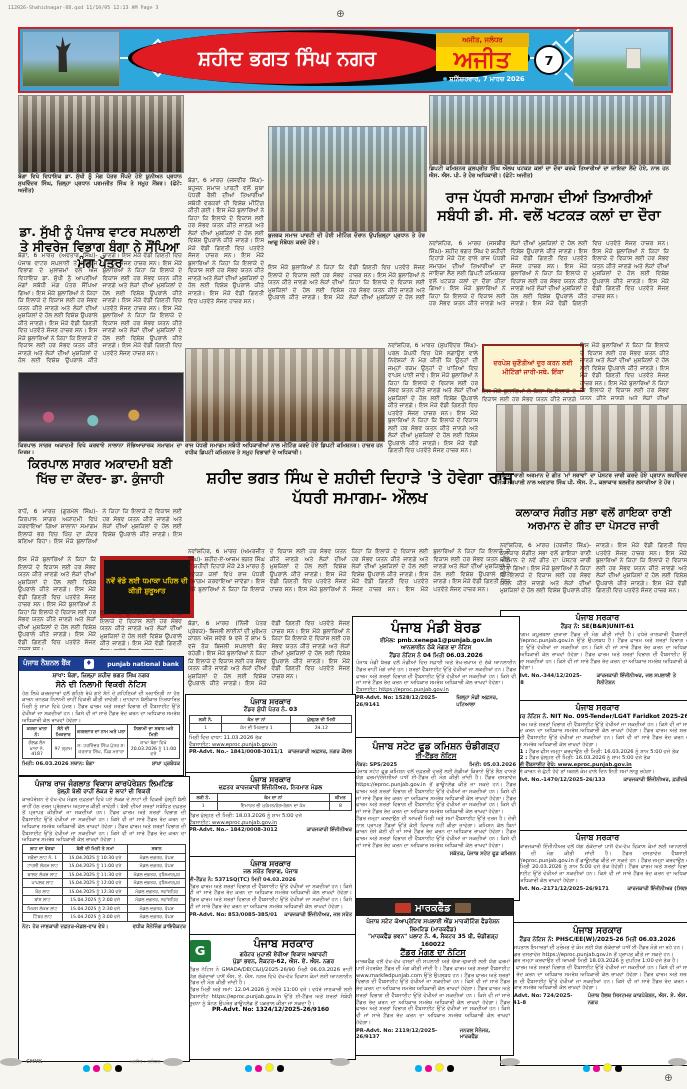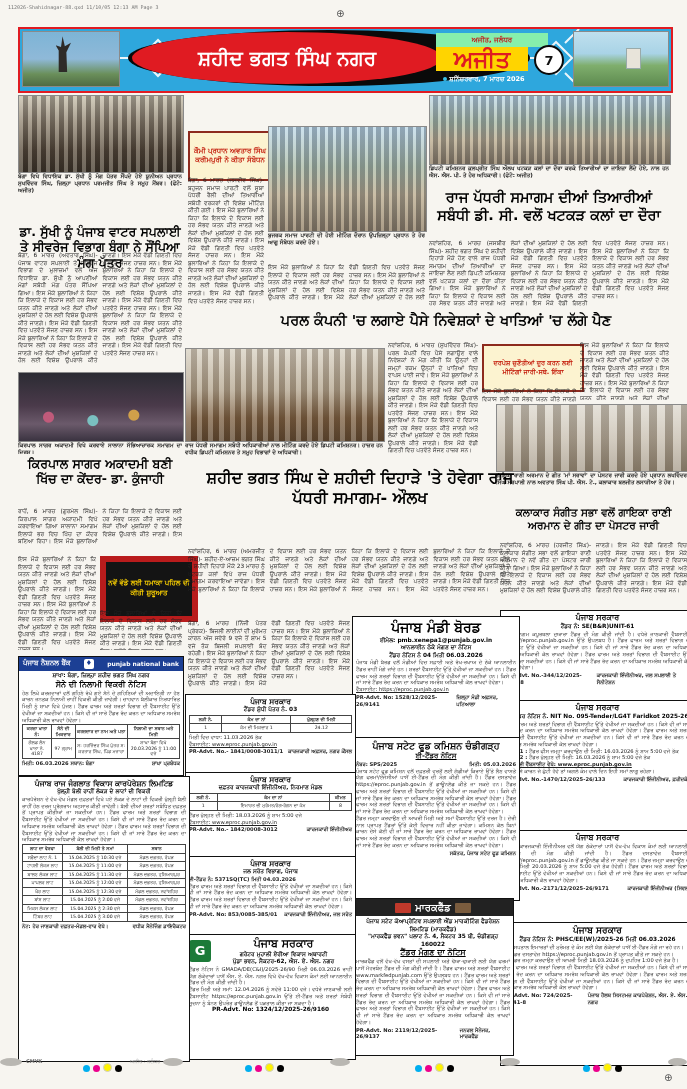--- a/index.html
+++ b/index.html
@@ -34,21 +34,21 @@
   .statue-shape{position:absolute;left:34%;top:8%;width:16%;height:66%;background:#2e2b28;
                 clip-path:polygon(20% 100%,20% 40%,0 25%,35% 30%,45% 0,60% 28%,100% 18%,70% 45%,75% 100%);}
   .bench{position:absolute;left:55%;top:30%;width:14%;height:34%;background:#e8e4da;border:1px solid #9aa;}
   
   #masthead{background:#2ea7dd;border:2px solid #e01b22;}
   .oval{border-radius:50%;}
   
   .box-note{background:#fcf3d0;border:2px solid #8d2a1e;color:#c21807;font-weight:700;text-align:center;
             display:flex;align-items:center;justify-content:center;padding:2px;font-size:7px;line-height:1.35;}
   .box-black{background:#141414;color:#ffd400;font-weight:700;text-align:center;display:flex;align-items:center;
-             justify-content:center;padding:2px;font-size:7px;line-height:1.4;border:6px solid #b91c1c;}
+             justify-content:center;padding:2px;font-size:7px;line-height:1.4;border:4px solid #b91c1c;}
   
   .adbox{border:1.5px solid #111;background:#fff;overflow:hidden;padding:2px 3px;font-size:5.2px;line-height:1.3;color:#222;}
   .adbox .t{font-weight:700;text-align:center;font-size:9px;line-height:1.25;color:#000;}
   .adbox .s{font-weight:700;text-align:center;font-size:5.8px;color:#000;}
   .adbox .u{text-decoration:underline;}
   .adbox .b{text-align:justify;}
   .adbox table{width:100%;border-collapse:collapse;font-size:4.6px;margin:1px 0;}
   .adbox td,.adbox th{border:0.5px solid #444;padding:1px;text-align:center;line-height:1.2;}
   .ftr{display:flex;justify-content:space-between;font-weight:700;margin-top:1px;font-size:5.2px;}
   .pr{font-weight:700;}
@@ -89,21 +89,21 @@
     <div class="abs photo ph-statue" style="left:2px;top:2px;width:96px;height:54px;">
       <div class="statue-shape"></div>
     </div>
     <div class="abs photo ph-park" style="left:553px;top:2px;width:94px;height:54px;">
       <div class="bench"></div>
     </div>
     <div class="abs oval" style="left:108px;top:1px;width:402px;height:56px;background:#0a0a0a;"></div>
     <div class="abs oval" style="left:112px;top:3px;width:310px;height:52px;background:#e01b22;display:flex;align-items:center;justify-content:center;">
       <span style="color:#fff;font-weight:700;font-size:20px;white-space:nowrap;">ਸ਼ਹੀਦ ਭਗਤ ਸਿੰਘ ਨਗਰ</span>
     </div>
-    <div class="abs" style="left:416px;top:4px;width:112px;height:14px;background:#86efac;color:#c41016;font-weight:700;font-size:7px;
+    <div class="abs" style="left:416px;top:4px;width:93px;height:14px;background:#eab308;color:#c41016;font-weight:700;font-size:7px;
          display:flex;align-items:center;justify-content:center;">ਅਜੀਤ, ਜਲੰਧਰ</div>
     <div class="abs" style="left:416px;top:18px;width:92px;height:24px;background:#ffd400;display:flex;align-items:center;justify-content:center;">
       <span style="color:#e01b22;font-weight:700;font-size:23px;">ਅਜੀਤ</span>
     </div>
     <div class="abs" style="left:412px;top:44px;width:104px;height:12px;color:#fff;font-weight:700;font-size:6.5px;
          display:flex;align-items:center;justify-content:center;gap:2px;">
       <span style="width:4px;height:4px;border-radius:50%;background:#39c1e8;display:inline-block;"></span>
       <span>ਸ਼ਨਿੱਚਰਵਾਰ, 7 ਮਾਰਚ 2026</span>
     </div>
     <div class="abs" style="left:514px;top:16px;width:26px;height:26px;border-radius:50%;background:#fff;border:2px solid #0a0a0a;
@@ -111,40 +111,38 @@
   </div>
 
   <div class="abs photo ph-crowd" style="left:18px;top:95px;width:164px;height:76px;"></div>
   <div class="abs cap" style="left:18px;top:173px;width:164px;height:25px;">ਬੰਗਾ ਵਿਖੇ ਵਿਧਾਇਕ ਡਾ. ਸੁੱਖੀ ਨੂੰ ਮੰਗ ਪੱਤਰ ਸੌਂਪਦੇ ਹੋਏ ਯੂਨੀਅਨ ਪ੍ਰਧਾਨ ਸੁਖਵਿੰਦਰ ਸਿੰਘ, ਜ਼ਿਲ੍ਹਾ ਪ੍ਰਧਾਨ ਪਰਮਜੀਤ ਸਿੰਘ ਤੇ ਸਮੂਹ ਮੈਂਬਰ।  (ਫੋਟੋ: ਅਜੀਤ)</div>
   <div class="abs hd" style="left:18px;top:200px;width:164px;height:48px;font-size:12.5px;margin-top:24px;">ਡਾ. ਸੁੱਖੀ ਨੂੰ ਪੰਜਾਬ ਵਾਟਰ ਸਪਲਾਈ ਤੇ ਸੀਵਰੇਜ ਵਿਭਾਗ ਬੰਗਾ ਨੇ ਸੌਂਪਿਆ ਮੰਗ ਪੱਤਰ</div>
   <div class="abs jt c2" style="left:18px;top:252px;width:164px;height:116px;">
     <span>ਬੰਗਾ, 6 ਮਾਰਚ (ਅਵਤਾਰ ਸਿੰਘ)- ਪੰਜਾਬ ਵਾਟਰ ਸਪਲਾਈ ਤੇ ਸੀਵਰੇਜ ਵਿਭਾਗ ਦੇ ਮੁਲਾਜ਼ਮਾਂ ਵਲੋਂ ਅੱਜ ਵਿਧਾਇਕ ਡਾ. ਸੁੱਖੀ ਨੂੰ ਆਪਣੀਆਂ ਮੰਗਾਂ ਸਬੰਧੀ ਮੰਗ ਪੱਤਰ ਸੌਂਪਿਆ ਗਿਆ।</span>
     <span>ਇਸ ਮੌਕੇ ਬੁਲਾਰਿਆਂ ਨੇ ਕਿਹਾ ਕਿ ਇਲਾਕੇ ਦੇ ਵਿਕਾਸ ਲਈ ਹਰ ਸੰਭਵ ਯਤਨ ਕੀਤੇ ਜਾਣਗੇ ਅਤੇ ਲੋਕਾਂ ਦੀਆਂ ਮੁਸ਼ਕਿਲਾਂ ਦੇ ਹੱਲ ਲਈ ਵਿਸ਼ੇਸ਼ ਉਪਰਾਲੇ ਕੀਤੇ ਜਾਣਗੇ। ਇਸ ਮੌਕੇ ਵੱਡੀ ਗਿਣਤੀ ਵਿਚ ਪਤਵੰਤੇ ਸੱਜਣ ਹਾਜ਼ਰ ਸਨ। ਇਸ ਮੌਕੇ ਬੁਲਾਰਿਆਂ ਨੇ ਕਿਹਾ ਕਿ ਇਲਾਕੇ ਦੇ ਵਿਕਾਸ ਲਈ ਹਰ ਸੰਭਵ ਯਤਨ ਕੀਤੇ ਜਾਣਗੇ ਅਤੇ ਲੋਕਾਂ ਦੀਆਂ ਮੁਸ਼ਕਿਲਾਂ ਦੇ ਹੱਲ ਲਈ ਵਿਸ਼ੇਸ਼ ਉਪਰਾਲੇ ਕੀਤੇ ਜਾਣਗੇ। ਇਸ ਮੌਕੇ ਵੱਡੀ ਗਿਣਤੀ ਵਿਚ ਪਤਵੰਤੇ ਸੱਜਣ ਹਾਜ਼ਰ ਸਨ। ਇਸ ਮੌਕੇ ਬੁਲਾਰਿਆਂ ਨੇ ਕਿਹਾ ਕਿ ਇਲਾਕੇ ਦੇ ਵਿਕਾਸ ਲਈ ਹਰ ਸੰਭਵ ਯਤਨ ਕੀਤੇ ਜਾਣਗੇ ਅਤੇ ਲੋਕਾਂ ਦੀਆਂ ਮੁਸ਼ਕਿਲਾਂ ਦੇ ਹੱਲ ਲਈ ਵਿਸ਼ੇਸ਼ ਉਪਰਾਲੇ ਕੀਤੇ ਜਾਣਗੇ। ਇਸ ਮੌਕੇ ਵੱਡੀ ਗਿਣਤੀ ਵਿਚ ਪਤਵੰਤੇ ਸੱਜਣ ਹਾਜ਼ਰ ਸਨ। ਇਸ ਮੌਕੇ ਬੁਲਾਰਿਆਂ ਨੇ ਕਿਹਾ ਕਿ ਇਲਾਕੇ ਦੇ ਵਿਕਾਸ ਲਈ ਹਰ ਸੰਭਵ ਯਤਨ ਕੀਤੇ ਜਾਣਗੇ ਅਤੇ ਲੋਕਾਂ ਦੀਆਂ ਮੁਸ਼ਕਿਲਾਂ ਦੇ ਹੱਲ ਲਈ ਵਿਸ਼ੇਸ਼ ਉਪਰਾਲੇ ਕੀਤੇ ਜਾਣਗੇ। ਇਸ ਮੌਕੇ ਵੱਡੀ ਗਿਣਤੀ ਵਿਚ ਪਤਵੰਤੇ ਸੱਜਣ ਹਾਜ਼ਰ ਸਨ।</span>
   </div>
 
-  <div class="abs box-note" style="left:188px;top:131px;width:76px;height:42px;">ਕੌਮੀ ਪ੍ਰਧਾਨ ਅਵਤਾਰ ਸਿੰਘ ਕਰੀਮਪੁਰੀ ਨੇ ਕੀਤਾ ਸੰਬੋਧਨ</div>
   <div class="abs photo ph-walk" style="left:268px;top:126px;width:157px;height:104px;"></div>
   <div class="abs cap" style="left:268px;top:232px;width:157px;height:30px;">ਬੁਜਰਕ ਸਮਾਜ ਪਾਰਟੀ ਦੀ ਹੋਈ ਮੀਟਿੰਗ ਦੌਰਾਨ ਉਪਜ਼ਿਲ੍ਹਾ ਪ੍ਰਧਾਨ ਤੇ ਹੋਰ ਆਗੂ ਸੰਬੋਧਨ ਕਰਦੇ ਹੋਏ।</div>
   <div class="abs jt" style="left:188px;top:177px;width:76px;height:132px;">
     <span>ਬੰਗਾ, 6 ਮਾਰਚ (ਜਸਵੀਰ ਸਿੰਘ)- ਬਹੁਜਨ ਸਮਾਜ ਪਾਰਟੀ ਵਲੋਂ ਸੂਬਾ ਪੱਧਰੀ ਰੈਲੀ ਦੀਆਂ ਤਿਆਰੀਆਂ ਸਬੰਧੀ ਵਰਕਰਾਂ ਦੀ ਵਿਸ਼ੇਸ਼ ਮੀਟਿੰਗ ਕੀਤੀ ਗਈ।</span>
     <span>ਇਸ ਮੌਕੇ ਬੁਲਾਰਿਆਂ ਨੇ ਕਿਹਾ ਕਿ ਇਲਾਕੇ ਦੇ ਵਿਕਾਸ ਲਈ ਹਰ ਸੰਭਵ ਯਤਨ ਕੀਤੇ ਜਾਣਗੇ ਅਤੇ ਲੋਕਾਂ ਦੀਆਂ ਮੁਸ਼ਕਿਲਾਂ ਦੇ ਹੱਲ ਲਈ ਵਿਸ਼ੇਸ਼ ਉਪਰਾਲੇ ਕੀਤੇ ਜਾਣਗੇ। ਇਸ ਮੌਕੇ ਵੱਡੀ ਗਿਣਤੀ ਵਿਚ ਪਤਵੰਤੇ ਸੱਜਣ ਹਾਜ਼ਰ ਸਨ। ਇਸ ਮੌਕੇ ਬੁਲਾਰਿਆਂ ਨੇ ਕਿਹਾ ਕਿ ਇਲਾਕੇ ਦੇ ਵਿਕਾਸ ਲਈ ਹਰ ਸੰਭਵ ਯਤਨ ਕੀਤੇ ਜਾਣਗੇ ਅਤੇ ਲੋਕਾਂ ਦੀਆਂ ਮੁਸ਼ਕਿਲਾਂ ਦੇ ਹੱਲ ਲਈ ਵਿਸ਼ੇਸ਼ ਉਪਰਾਲੇ ਕੀਤੇ ਜਾਣਗੇ। ਇਸ ਮੌਕੇ ਵੱਡੀ ਗਿਣਤੀ ਵਿਚ ਪਤਵੰਤੇ ਸੱਜਣ ਹਾਜ਼ਰ ਸਨ।</span>
   </div>
   <div class="abs jt c2" style="left:268px;top:264px;width:157px;height:45px;">
     <span>ਇਸ ਮੌਕੇ ਬੁਲਾਰਿਆਂ ਨੇ ਕਿਹਾ ਕਿ ਇਲਾਕੇ ਦੇ ਵਿਕਾਸ ਲਈ ਹਰ ਸੰਭਵ ਯਤਨ ਕੀਤੇ ਜਾਣਗੇ ਅਤੇ ਲੋਕਾਂ ਦੀਆਂ ਮੁਸ਼ਕਿਲਾਂ ਦੇ ਹੱਲ ਲਈ ਵਿਸ਼ੇਸ਼ ਉਪਰਾਲੇ ਕੀਤੇ ਜਾਣਗੇ। ਇਸ ਮੌਕੇ ਵੱਡੀ ਗਿਣਤੀ ਵਿਚ ਪਤਵੰਤੇ ਸੱਜਣ ਹਾਜ਼ਰ ਸਨ। ਇਸ ਮੌਕੇ ਬੁਲਾਰਿਆਂ ਨੇ ਕਿਹਾ ਕਿ ਇਲਾਕੇ ਦੇ ਵਿਕਾਸ ਲਈ ਹਰ ਸੰਭਵ ਯਤਨ ਕੀਤੇ ਜਾਣਗੇ ਅਤੇ ਲੋਕਾਂ ਦੀਆਂ ਮੁਸ਼ਕਿਲਾਂ ਦੇ ਹੱਲ ਲਈ ਵਿਸ਼ੇਸ਼ ਉਪਰਾਲੇ ਕੀਤੇ ਜਾਣਗੇ। ਇਸ ਮੌਕੇ ਵੱਡੀ ਗਿਣਤੀ ਵਿਚ ਪਤਵੰਤੇ ਸੱਜਣ ਹਾਜ਼ਰ ਸਨ।</span>
   </div>
 
   <div class="abs photo ph-walk" style="left:429px;top:95px;width:240px;height:68px;"></div>
   <div class="abs cap" style="left:429px;top:165px;width:240px;height:21px;">ਡਿਪਟੀ ਕਮਿਸ਼ਨਰ ਕੁਲਪ੍ਰੀਤ ਸਿੰਘ ਔਲਖ ਖਟਕੜ ਕਲਾਂ ਦਾ ਦੌਰਾ ਕਰਕੇ ਤਿਆਰੀਆਂ ਦਾ ਜਾਇਜ਼ਾ ਲੈਂਦੇ ਹੋਏ, ਨਾਲ ਹਨ ਐਸ. ਐਸ. ਪੀ. ਤੇ ਹੋਰ ਅਧਿਕਾਰੀ।  (ਫੋਟੋ: ਅਜੀਤ)</div>
   <div class="abs hd" style="left:429px;top:189px;width:240px;height:47px;font-size:14.5px;">ਰਾਜ ਪੱਧਰੀ ਸਮਾਗਮ ਦੀਆਂ ਤਿਆਰੀਆਂ ਸਬੰਧੀ ਡੀ. ਸੀ. ਵਲੋਂ ਖਟਕੜ ਕਲਾਂ ਦਾ ਦੌਰਾ</div>
   <div class="abs jt c3" style="left:429px;top:240px;width:240px;height:70px;">
     <span>ਨਵਾਂਸ਼ਹਿਰ, 6 ਮਾਰਚ (ਜਸਬੀਰ ਸਿੰਘ)- ਸ਼ਹੀਦ ਭਗਤ ਸਿੰਘ ਦੇ ਸ਼ਹੀਦੀ ਦਿਹਾੜੇ ਮੌਕੇ ਹੋਣ ਵਾਲੇ ਰਾਜ ਪੱਧਰੀ ਸਮਾਗਮ ਦੀਆਂ ਤਿਆਰੀਆਂ ਦਾ ਜਾਇਜ਼ਾ ਲੈਣ ਲਈ ਡਿਪਟੀ ਕਮਿਸ਼ਨਰ ਵਲੋਂ ਖਟਕੜ ਕਲਾਂ ਦਾ ਦੌਰਾ ਕੀਤਾ ਗਿਆ।</span>
     <span>ਇਸ ਮੌਕੇ ਬੁਲਾਰਿਆਂ ਨੇ ਕਿਹਾ ਕਿ ਇਲਾਕੇ ਦੇ ਵਿਕਾਸ ਲਈ ਹਰ ਸੰਭਵ ਯਤਨ ਕੀਤੇ ਜਾਣਗੇ ਅਤੇ ਲੋਕਾਂ ਦੀਆਂ ਮੁਸ਼ਕਿਲਾਂ ਦੇ ਹੱਲ ਲਈ ਵਿਸ਼ੇਸ਼ ਉਪਰਾਲੇ ਕੀਤੇ ਜਾਣਗੇ। ਇਸ ਮੌਕੇ ਵੱਡੀ ਗਿਣਤੀ ਵਿਚ ਪਤਵੰਤੇ ਸੱਜਣ ਹਾਜ਼ਰ ਸਨ। ਇਸ ਮੌਕੇ ਬੁਲਾਰਿਆਂ ਨੇ ਕਿਹਾ ਕਿ ਇਲਾਕੇ ਦੇ ਵਿਕਾਸ ਲਈ ਹਰ ਸੰਭਵ ਯਤਨ ਕੀਤੇ ਜਾਣਗੇ ਅਤੇ ਲੋਕਾਂ ਦੀਆਂ ਮੁਸ਼ਕਿਲਾਂ ਦੇ ਹੱਲ ਲਈ ਵਿਸ਼ੇਸ਼ ਉਪਰਾਲੇ ਕੀਤੇ ਜਾਣਗੇ। ਇਸ ਮੌਕੇ ਵੱਡੀ ਗਿਣਤੀ ਵਿਚ ਪਤਵੰਤੇ ਸੱਜਣ ਹਾਜ਼ਰ ਸਨ। ਇਸ ਮੌਕੇ ਬੁਲਾਰਿਆਂ ਨੇ ਕਿਹਾ ਕਿ ਇਲਾਕੇ ਦੇ ਵਿਕਾਸ ਲਈ ਹਰ ਸੰਭਵ ਯਤਨ ਕੀਤੇ ਜਾਣਗੇ ਅਤੇ ਲੋਕਾਂ ਦੀਆਂ ਮੁਸ਼ਕਿਲਾਂ ਦੇ ਹੱਲ ਲਈ ਵਿਸ਼ੇਸ਼ ਉਪਰਾਲੇ ਕੀਤੇ ਜਾਣਗੇ। ਇਸ ਮੌਕੇ ਵੱਡੀ ਗਿਣਤੀ ਵਿਚ ਪਤਵੰਤੇ ਸੱਜਣ ਹਾਜ਼ਰ ਸਨ।</span>
   </div>
 
-  <div class="abs hd" style="left:222px;top:312px;width:448px;height:26px;font-size:14.5px;white-space:nowrap;">ਪਰਲ ਕੰਪਨੀ 'ਚ ਲਗਾਏ ਪੈਸੇ ਨਿਵੇਸ਼ਕਾਂ ਦੇ ਖਾਤਿਆਂ 'ਚ ਲੱਗੇ ਪੈਣ</div>
   <div class="abs photo ph-meeting" style="left:185px;top:348px;width:198px;height:92px;"></div>
   <div class="abs cap" style="left:185px;top:442px;width:198px;height:28px;">ਰਾਜ ਪੱਧਰੀ ਸਮਾਗਮ ਸਬੰਧੀ ਅਧਿਕਾਰੀਆਂ ਨਾਲ ਮੀਟਿੰਗ ਕਰਦੇ ਹੋਏ ਡਿਪਟੀ ਕਮਿਸ਼ਨਰ। ਹਾਜ਼ਰ ਹਨ ਵਧੀਕ ਡਿਪਟੀ ਕਮਿਸ਼ਨਰ ਤੇ ਸਮੂਹ ਵਿਭਾਗਾਂ ਦੇ ਅਧਿਕਾਰੀ।</div>
   <div class="abs jt" style="left:388px;top:342px;width:90px;height:130px;">
     <span>ਨਵਾਂਸ਼ਹਿਰ, 6 ਮਾਰਚ (ਸੁਖਵਿੰਦਰ ਸਿੰਘ)- ਪਰਲ ਕੰਪਨੀ ਵਿਚ ਪੈਸੇ ਲਗਾਉਣ ਵਾਲੇ ਨਿਵੇਸ਼ਕਾਂ ਨੇ ਮੰਗ ਕੀਤੀ ਕਿ ਉਨ੍ਹਾਂ ਦੀ ਜਮ੍ਹਾਂ ਰਕਮ ਉਨ੍ਹਾਂ ਦੇ ਖਾਤਿਆਂ ਵਿਚ ਵਾਪਸ ਪਾਈ ਜਾਵੇ।</span>
     <span>ਇਸ ਮੌਕੇ ਬੁਲਾਰਿਆਂ ਨੇ ਕਿਹਾ ਕਿ ਇਲਾਕੇ ਦੇ ਵਿਕਾਸ ਲਈ ਹਰ ਸੰਭਵ ਯਤਨ ਕੀਤੇ ਜਾਣਗੇ ਅਤੇ ਲੋਕਾਂ ਦੀਆਂ ਮੁਸ਼ਕਿਲਾਂ ਦੇ ਹੱਲ ਲਈ ਵਿਸ਼ੇਸ਼ ਉਪਰਾਲੇ ਕੀਤੇ ਜਾਣਗੇ। ਇਸ ਮੌਕੇ ਵੱਡੀ ਗਿਣਤੀ ਵਿਚ ਪਤਵੰਤੇ ਸੱਜਣ ਹਾਜ਼ਰ ਸਨ। ਇਸ ਮੌਕੇ ਬੁਲਾਰਿਆਂ ਨੇ ਕਿਹਾ ਕਿ ਇਲਾਕੇ ਦੇ ਵਿਕਾਸ ਲਈ ਹਰ ਸੰਭਵ ਯਤਨ ਕੀਤੇ ਜਾਣਗੇ ਅਤੇ ਲੋਕਾਂ ਦੀਆਂ ਮੁਸ਼ਕਿਲਾਂ ਦੇ ਹੱਲ ਲਈ ਵਿਸ਼ੇਸ਼ ਉਪਰਾਲੇ ਕੀਤੇ ਜਾਣਗੇ। ਇਸ ਮੌਕੇ ਵੱਡੀ ਗਿਣਤੀ ਵਿਚ ਪਤਵੰਤੇ ਸੱਜਣ ਹਾਜ਼ਰ ਸਨ।</span>
   </div>
   <div class="abs box-note" style="left:482px;top:344px;width:94px;height:40px;font-size:6.5px;">ਦਰਪੇਸ਼ ਚੁਣੌਤੀਆਂ ਦੂਰ ਕਰਨ ਲਈ ਮੀਟਿੰਗਾਂ ਜਾਰੀ-ਸਥੇ. ਇੰਕਾ</div>
   <div class="abs jt" style="left:482px;top:388px;width:94px;height:14px;">
     <span>ਇਸ ਮੌਕੇ ਬੁਲਾਰਿਆਂ ਨੇ ਕਿਹਾ ਕਿ ਇਲਾਕੇ ਦੇ ਵਿਕਾਸ ਲਈ ਹਰ ਸੰਭਵ ਯਤਨ ਕੀਤੇ ਜਾਣਗੇ ਅਤੇ ਲੋਕਾਂ ਦੀਆਂ ਮੁਸ਼ਕਿਲਾਂ ਦੇ ਹੱਲ ਲਈ ਵਿਸ਼ੇਸ਼ ਉਪਰਾਲੇ ਕੀਤੇ ਜਾਣਗੇ। ਇਸ ਮੌਕੇ ਵੱਡੀ ਗਿਣਤੀ ਵਿਚ ਪਤਵੰਤੇ ਸੱਜਣ ਹਾਜ਼ਰ ਸਨ।</span>
   </div>

